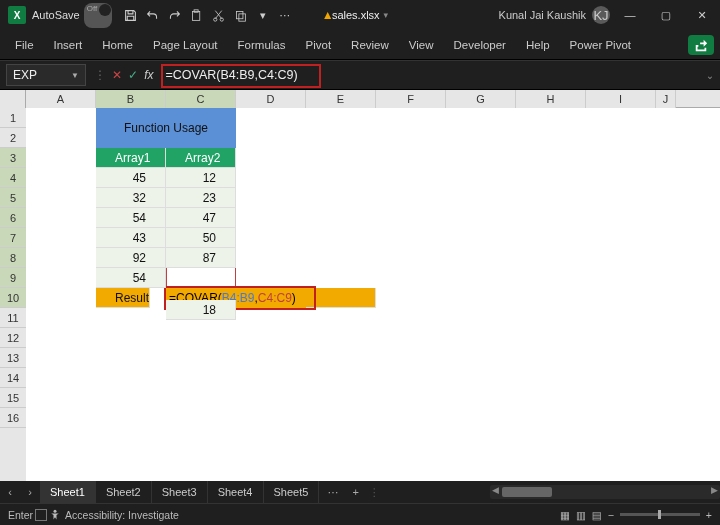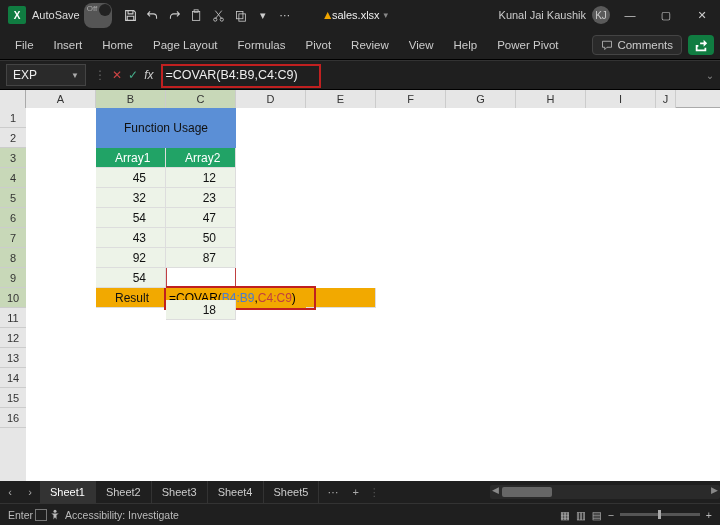--- a/index.html
+++ b/index.html
@@ -12,21 +12,21 @@
   .autosave-wrap { display:flex; align-items:center; gap:4px; margin-right:6px;}
   .toggle { width:28px; height:25px; border-radius:8px; background:#555; position:relative; }
   .toggle::after { content:""; position:absolute; right:1px; top:1px; width:12px; height:12px; border-radius:50%; background:#222; }
   .toggle-label { font-size:8px; color:#aaa; position:absolute; left:3px; top:1px;}
   .qat { display:flex; align-items:center; gap:8px; margin-left:6px;}
   .qat-icon { width:14px; height:14px; display:flex; align-items:center; justify-content:center; color:#ccc; cursor:pointer;}
   .title-center { position:absolute; left:50%; transform:translateX(-50%); display:flex; align-items:center; gap:4px;}
   .file-name { color:#eee; font-size:11px;}
   .warn-triangle { color:#f0a500; font-size:12px; margin-left:30px;}
   .user-wrap { margin-left:auto; display:flex; align-items:center; gap:6px; margin-right:2px;}
-  .user-circle { width:18px; height:18px; border-radius:50%; background:#5a5a5a; display:flex; align-items:center; justify-content:center; font-size:10px; color:#ccc;}
+  .user-circle { width:18px; height:18px; border-radius:50%; background:#5a5a5a; display:flex; align-items:center; justify-content:center; font-size:13px; color:#ccc;}
   .win-controls { display:flex; }
   .win-btn { width:36px; height:30px; display:flex; align-items:center; justify-content:center; color:#ccc; font-size:11px; cursor:pointer;}
 
   
   .ribbon { height: 30px; background: #1f1f1f; display:flex; align-items:center; padding:0 6px; gap:2px; color:#ccc; font-size:11.5px; border-bottom:1px solid #000;}
   .ribbon-tab { padding:5px 9px; cursor:pointer; border-radius:3px 3px 0 0;}
   .ribbon-right { margin-left:auto; display:flex; gap:6px; align-items:center;}
   .comments-btn { background:#2a2a2a; border:1px solid #444; border-radius:4px; padding:3px 8px; display:flex; align-items:center; gap:4px; cursor:pointer;}
   .share-btn { background:#107c41; border-radius:4px; width:26px; height:20px; display:flex; align-items:center; justify-content:center; cursor:pointer;}
 
@@ -144,29 +144,24 @@
 
   <div class="ribbon">
     <span class="ribbon-tab">File</span>
     <span class="ribbon-tab">Insert</span>
     <span class="ribbon-tab">Home</span>
     <span class="ribbon-tab">Page Layout</span>
     <span class="ribbon-tab">Formulas</span>
     <span class="ribbon-tab">Pivot</span>
     <span class="ribbon-tab">Review</span>
     <span class="ribbon-tab">View</span>
+    <span class="ribbon-tab">Developer</span>
     <span class="ribbon-tab">Help</span>
     <span class="ribbon-tab">Power Pivot</span>
     <div class="ribbon-right">
-      <div class="comments-btn">
-        <svg width="12" height="12" viewBox="0 0 16 16">
-            <path fill="none" stroke="#ccc" d="M2 3h12v8H8l-3 3v-3H2z"></path>
-          </svg>
-        <span>Comments</span>
-      </div>
       <div class="share-btn">
         <svg width="14" height="14" viewBox="0 0 16 16">
             <path fill="#fff" d="M11 2l4 4-4 4V7H7V5h4V2zM2 8h3v2H4v3h8v-2h2v4H2V8z"></path>
           </svg>
       </div>
     </div>
   </div>
 
   <div class="formula-bar">
     <div class="namebox">
@@ -222,21 +217,21 @@
         <div class="rowh">15</div>
         <div class="rowh">16</div>
       </div>
     <div class="cells" id="cells">
 
       <div class="cell" style="left: 70px; top: 0px; width: 140px; height: 40px; justify-content: center; border: none; background: rgb(91, 143, 214);">Function Usage</div>
 
       <div class="range-border" style="left:70px;top:60px;width:70px;height:120px;border-color:#4a7bd0;"></div>
       <div class="range-border" style="left:140px;top:60px;width:70px;height:120px;border-color:#c04040;"></div>
 
-      <div class="cell" style="left:70px;top:180px;width:70px;background:#f2a900;">Result</div>
+      <div class="cell" style="left:70px;top:180px;width:54px;background:#f2a900;">Result</div>
       <div class="cell" style="left:210px;top:180px;width:70px;background:#f2a900;"></div>
       <div class="cell" style="left:280px;top:180px;width:70px;background:#f2a900;"></div>
 
       <div class="cell-edit" style="left:140px;top:180px;width:140px;height:20px;background:#f2a900;">
         <span style="color:#000;">=COVAR(</span>
           <span style="color:#4a7bd0;">B4:B9</span>
           <span>,</span>
           <span style="color:#c04040;">C4:C9</span>
           <span>)</span>
       </div>

